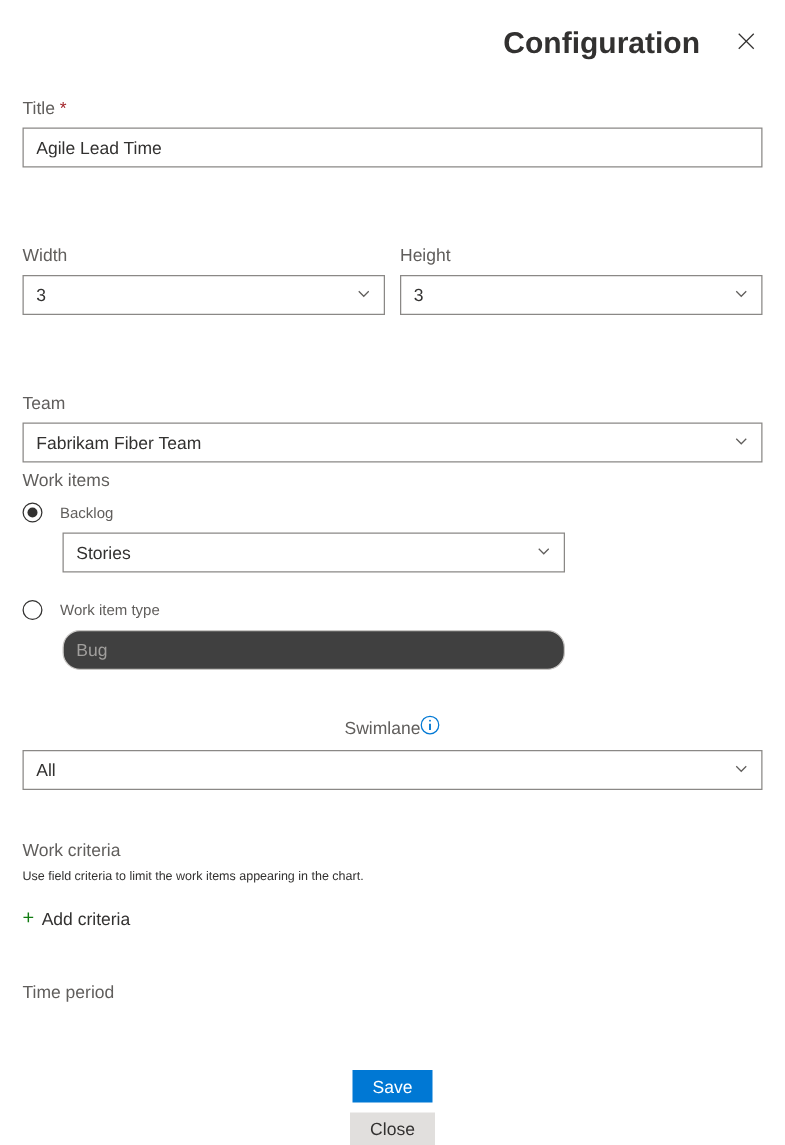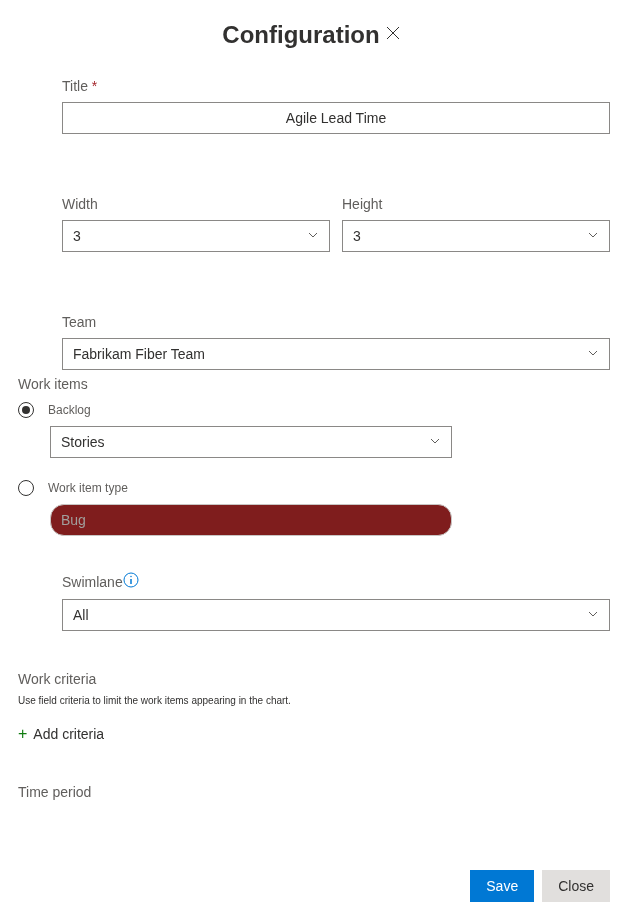--- a/index.html
+++ b/index.html
@@ -11,22 +11,23 @@
       overflow: hidden;
       position: relative;
     }
     .panel {
       position: relative;
       height: 916px;
     }
     .header {
       display: flex;
       align-items: center;
-      justify-content: center;
+      justify-content: flex-end;
       padding: 20px 18px 0 18px;
+      gap: 24px;
     }
     .header h1 {
       font-size: 24px;
       font-weight: 600;
       color: #323130;
     }
     .close-btn {
       background: none;
       border: none;
       cursor: pointer;
@@ -47,58 +48,57 @@
     }
     .scroll-area::-webkit-scrollbar { width: 12px; }
     .scroll-area::-webkit-scrollbar-track { background: #f8f8f8; }
     .scroll-area::-webkit-scrollbar-thumb { background: #c8c8c8; border-radius: 6px; }
     .scroll-area::-webkit-scrollbar-button:single-button {
       background: #f8f8f8;
       display: block;
       height: 12px;
     }
 
-    .field-group { margin-bottom: 22px; margin-left: 44px; }
+    .field-group { margin-bottom: 22px; }
     .label {
       display: block;
       font-size: 14px;
       color: #605e5c;
       margin-bottom: 8px;
     }
     .required { color: #a4262c; }
     .text-input {
       width: 100%;
       height: 32px;
       padding: 4px 10px;
       font-size: 14px;
       border: 1px solid #8a8886;
       font-family: inherit;
       color: #323130;
       background: #fff;
-      text-align: center;
     }
 
     .two-col { display: flex; gap: 12px; }
     .two-col > div { flex: 1; }
 
     .select {
       position: relative;
       width: 100%;
       height: 32px;
       border: 1px solid #8a8886;
       background: #fff;
       cursor: pointer;
       display: flex;
       align-items: center;
       padding: 0 30px 0 10px;
       font-size: 14px;
       color: #323130;
     }
     .select.disabled {
-      background: #7f1d1d;
+      background: #404040;
       border-color: #c8c6c4;
       color: #a19f9d;
       cursor: default;
       border-radius: 14px;
     }
     .chevron {
       position: absolute;
       right: 10px;
       top: 50%;
       transform: translateY(-50%);
@@ -137,21 +137,21 @@
     }
     .radio-label { font-size: 12px; color: #605e5c; }
     .radio-content {
       margin-left: 32px;
       margin-bottom: 22px;
     }
     .radio-content .select { max-width: 402px; }
 
     .swimlane-label-row {
       display: flex;
-      justify-content: flex-start;
+      justify-content: center;
       align-items: center;
       margin-bottom: 8px;
     }
     .info-icon {
       color: #0078d4;
       cursor: pointer;
       line-height: 1;
     }
     .info-icon svg { width: 16px; height: 16px; }
 
@@ -181,20 +181,21 @@
     .footer {
       position: absolute;
       bottom: 0; left: 0; right: 0;
       height: 60px;
       display: flex;
       justify-content: flex-end;
       align-items: center;
       gap: 8px;
       padding: 0 18px;
       background: #fff;
+      flex-direction: column;
     }
     .btn {
       min-width: 60px;
       height: 32px;
       padding: 0 16px;
       font-size: 14px;
       font-family: inherit;
       cursor: pointer;
       border: none;
     }

